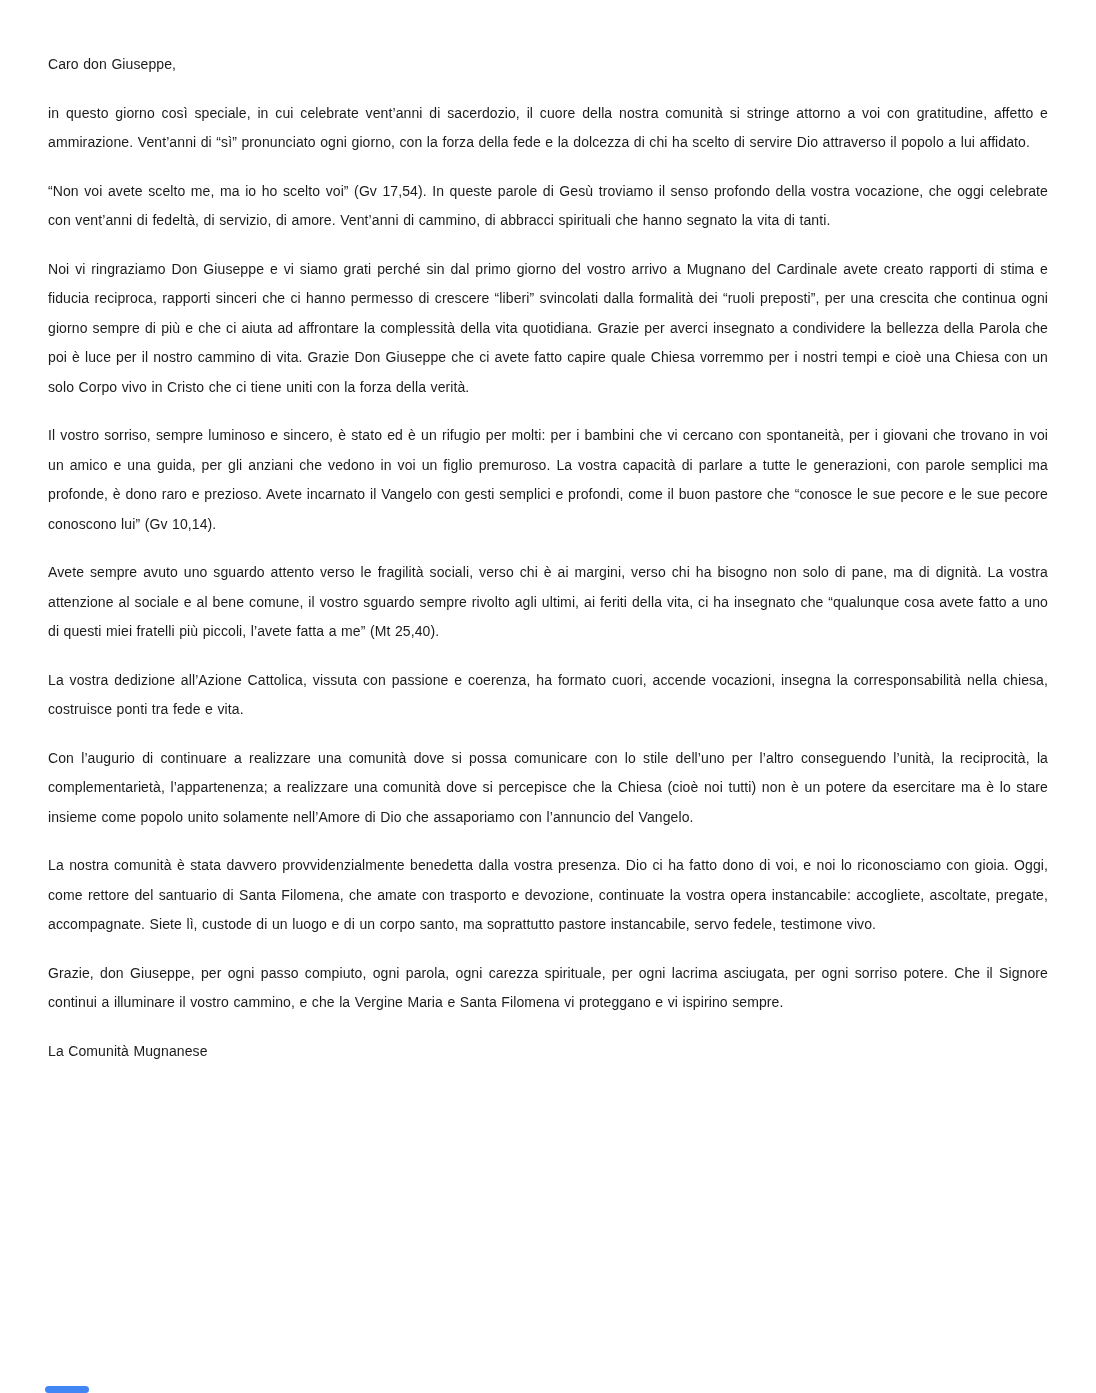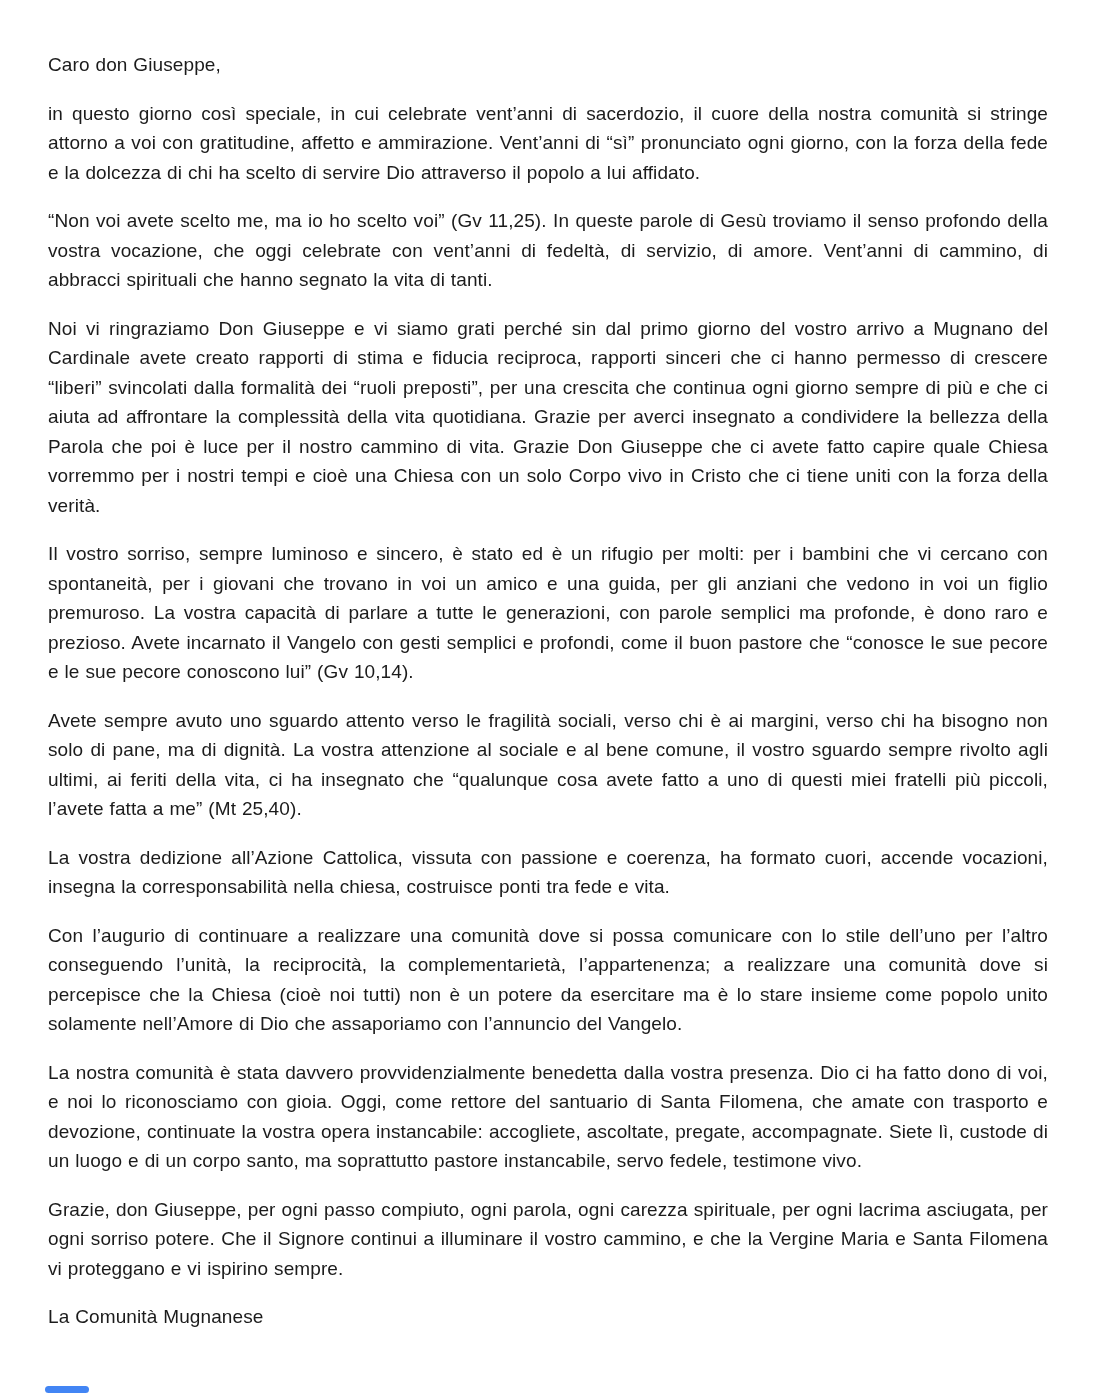--- a/index.html
+++ b/index.html
@@ -13,21 +13,21 @@
     position: relative;
     font-family: "Liberation Sans", "DejaVu Sans", sans-serif;
     color: #1b1b1b;
     -webkit-font-smoothing: antialiased;
   }
   .letter {
     padding: 50px 48px 0 48px;
     width: 1000px;
   }
   .letter p {
-    font-size: 19px;
+    font-size: 14px;
     line-height: 29.5px;
     margin: 0 0 19px 0;
     text-align: justify;
     letter-spacing: 0.1px;
     word-spacing: 0.5px;
   }
   .letter p.salutation,
   .letter p.closing,
   .letter p.signature {
     text-align: left;
@@ -45,21 +45,21 @@
   }
 </style>
 </head>
 <body style="color: rgb(27, 27, 27); background: rgb(255, 255, 255);">
 
 <div class="letter">
   <p class="salutation">Caro don Giuseppe,</p>
 
   <div>
       <p class="para">in questo giorno così speciale, in cui celebrate vent’anni di sacerdozio, il cuore della nostra comunità si stringe attorno a voi con gratitudine, affetto e ammirazione. Vent’anni di “sì” pronunciato ogni giorno, con la forza della fede e la dolcezza di chi ha scelto di servire Dio attraverso il popolo a lui affidato.</p>
-      <p class="para">“Non voi avete scelto me, ma io ho scelto voi” (Gv 11,25). In queste parole di Gesù troviamo il senso profondo della vostra vocazione, che oggi celebrate con vent’anni di fedeltà, di servizio, di amore. Vent’anni di cammino, di abbracci spirituali che hanno segnato la vita di tanti.</p>
+      <p class="para">“Non voi avete scelto me, ma io ho scelto voi” (Gv 17,54). In queste parole di Gesù troviamo il senso profondo della vostra vocazione, che oggi celebrate con vent’anni di fedeltà, di servizio, di amore. Vent’anni di cammino, di abbracci spirituali che hanno segnato la vita di tanti.</p>
       <p class="para">Noi vi ringraziamo Don Giuseppe e vi siamo grati perché sin dal primo giorno del vostro arrivo a Mugnano del Cardinale avete creato rapporti di stima e fiducia reciproca, rapporti sinceri che ci hanno permesso di crescere “liberi” svincolati dalla formalità dei “ruoli preposti”, per una crescita che continua ogni giorno sempre di più e che ci aiuta ad affrontare la complessità della vita quotidiana. Grazie per averci insegnato a condividere la bellezza della Parola che poi è luce per il nostro cammino di vita. Grazie Don Giuseppe che ci avete fatto capire quale Chiesa vorremmo per i nostri tempi e cioè una Chiesa con un solo Corpo vivo in  Cristo che ci tiene uniti con la forza della verità.</p>
       <p class="para">Il vostro sorriso, sempre luminoso e sincero, è stato ed è un rifugio per molti: per i bambini che vi cercano con spontaneità, per i giovani che trovano in voi un amico e una guida, per gli anziani che vedono in voi un figlio premuroso. La vostra capacità di parlare a tutte le generazioni, con parole semplici ma profonde, è dono raro e prezioso. Avete incarnato il Vangelo con gesti semplici e profondi, come il buon pastore che “conosce le sue pecore e le sue pecore conoscono lui” (Gv 10,14).</p>
       <p class="para">Avete  sempre avuto uno sguardo attento verso le fragilità sociali, verso chi è ai margini, verso chi ha bisogno non solo di pane, ma di dignità. La vostra attenzione al sociale e al bene comune, il vostro sguardo sempre rivolto agli ultimi, ai feriti della vita, ci ha insegnato che “qualunque cosa avete fatto a uno di questi miei fratelli più piccoli, l’avete fatta a me” (Mt 25,40).</p>
       <p class="para">La vostra dedizione all’Azione Cattolica, vissuta con passione e coerenza, ha formato cuori, accende vocazioni, insegna la corresponsabilità nella chiesa, costruisce ponti tra fede e vita.</p>
       <p class="para">Con l’augurio di continuare a realizzare una comunità dove si possa comunicare con lo stile dell’uno per l’altro conseguendo l’unità, la reciprocità, la complementarietà, l’appartenenza; a realizzare  una comunità dove si percepisce che la Chiesa (cioè noi tutti) non è un potere da esercitare ma è lo stare insieme come  popolo unito solamente nell’Amore di Dio che assaporiamo con l’annuncio del  Vangelo.</p>
       <p class="para">La nostra comunità è stata davvero provvidenzialmente benedetta dalla vostra presenza. Dio ci ha fatto dono di voi, e noi lo riconosciamo con gioia. Oggi, come rettore del santuario di Santa Filomena, che amate con trasporto e devozione, continuate la vostra opera instancabile: accogliete, ascoltate, pregate, accompagnate. Siete lì, custode di un luogo e di un corpo santo, ma soprattutto pastore instancabile, servo fedele, testimone vivo.</p>
       <p class="para">Grazie, don Giuseppe, per ogni passo compiuto, ogni parola, ogni carezza spirituale, per ogni lacrima asciugata, per ogni sorriso potere. Che il Signore continui a illuminare il vostro cammino, e che la Vergine Maria e Santa Filomena vi proteggano e vi ispirino sempre.</p>
     </div>
 
   <p class="signature">La Comunità Mugnanese</p>

